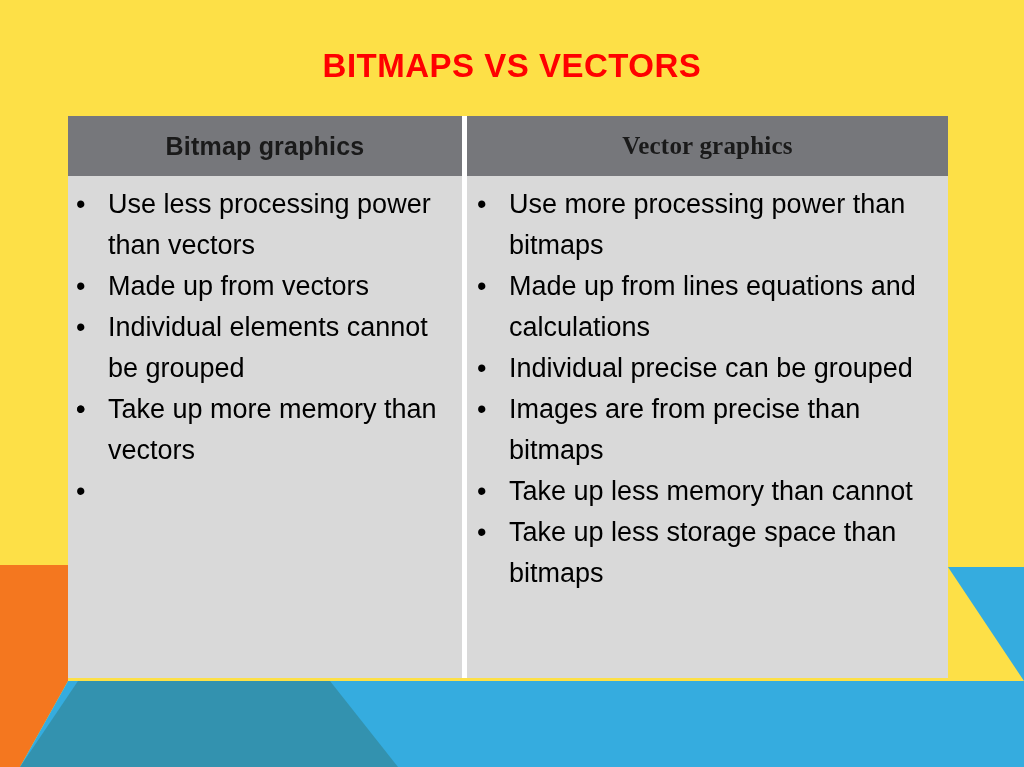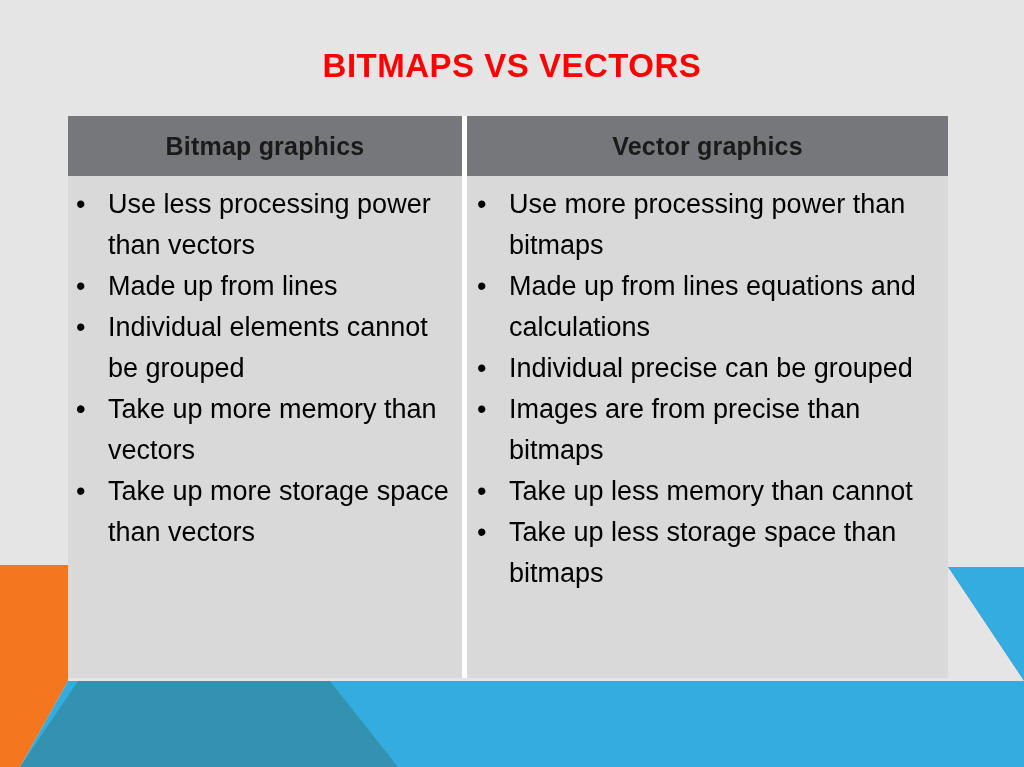--- a/index.html
+++ b/index.html
@@ -16,21 +16,21 @@
     font-family: "Liberation Sans", "DejaVu Sans", sans-serif;
   }
 
   
   #slide {
     position: absolute;
     left: 0;
     top: 0;
     width: 1024px;
     height: 767px;
-    background: #e5e5e5;
+    background: #fde047;
     overflow: hidden;
   }
 
   
   .deco-layer {
     position: absolute;
     left: 0;
     top: 0;
     width: 1024px;
     height: 767px;
@@ -86,21 +86,21 @@
     justify-content: center;
     font-size: 25px;
     font-weight: bold;
     color: #1a1a1a;
     font-stretch: condensed;
     font-family: "Liberation Sans Narrow", "Liberation Sans", sans-serif;
     letter-spacing: 0.2px;
   }
   .head-cell.left  { width: 394px; }
   .head-gap        { width: 5px;  background: #ffffff; }
-  .head-cell.right { width: 481px; }
+  .head-cell.right { width: 481px; font-family: Liberation Serif, serif; }
 
   .body-cell {
     background: #D9D9D9;
     padding: 8px 0 0 0;
     box-sizing: border-box;
   }
   .body-cell.left  { width: 394px; }
   .body-gap        { width: 5px; background: #ffffff; }
   .body-cell.right { width: 481px; }
 
@@ -164,36 +164,35 @@
     <div class="table-body">
 
       <div class="body-cell left">
         <ul class="bullets">
           <li>
             <span class="dot">•</span>
             <span class="txt">Use less processing power than vectors</span>
           </li>
           <li>
             <span class="dot">•</span>
-            <span class="txt">Made up from lines</span>
+            <span class="txt">Made up from vectors</span>
           </li>
           <li>
             <span class="dot">•</span>
             <span class="txt">Individual elements cannot be grouped</span>
           </li>
           <li>
             <span class="dot">•</span>
           </li>
           <li>
             <span class="dot">•</span>
             <span class="txt">Take up more memory than vectors</span>
           </li>
           <li>
             <span class="dot">•</span>
-            <span class="txt">Take up more storage space than vectors</span>
           </li>
         </ul>
       </div>
 
       <div class="body-gap"></div>
 
       <div class="body-cell right">
         <ul class="bullets">
           <li>
             <span class="dot">•</span>

